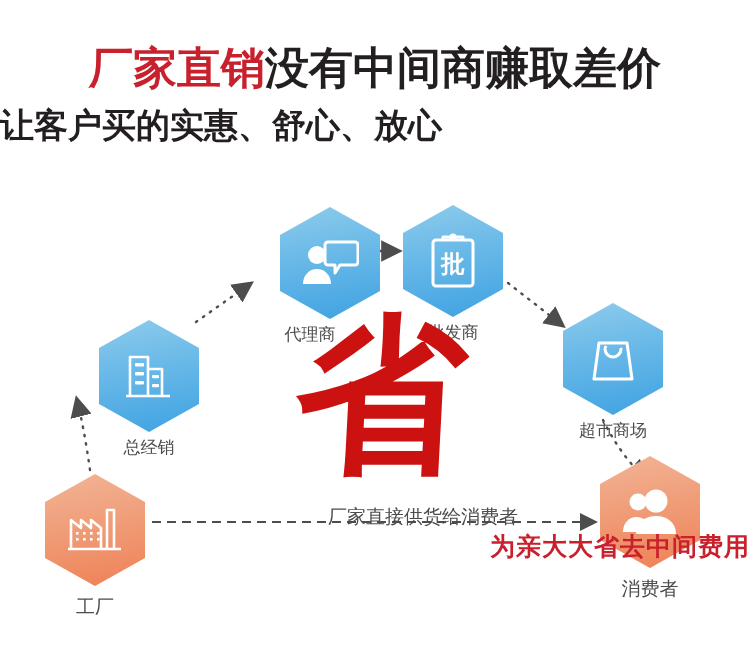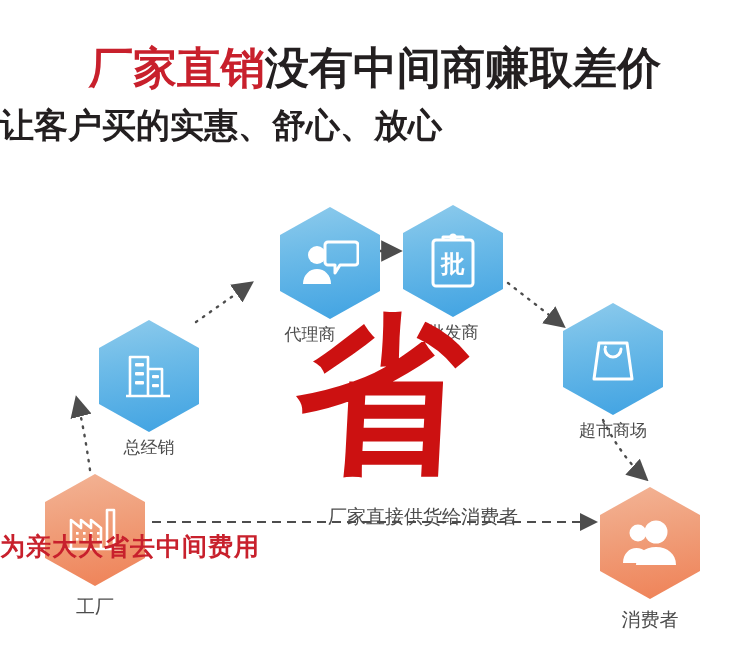--- a/index.html
+++ b/index.html
@@ -71,21 +71,21 @@
     letter-spacing:0;
     user-select:none;
   }
 
   
   .mid-note{
     position:absolute;left:0;top:504px;width:750px;text-align:center;
     font-size:19px;color:#4c4c4c;white-space:nowrap;font-weight:500;margin-left:48px;
   }
   .red-note{
-    position:absolute;left:0;top:530px;width:750px;text-align:left;
+    position:absolute;left:0;top:530px;width:750px;text-align:right;
     font-size:25px;color:#c8202c;white-space:nowrap;font-weight:bold;
     letter-spacing:1px;
   }
 </style>
 </head>
 <body>
 
 <div id="stage">
 
   <div class="headline">
@@ -195,21 +195,21 @@
         <svg width="52" height="52" viewBox="0 0 52 52">
           <path d="M12 10 h28 l5 36 h-38 z" fill="none" stroke="#ffffff" stroke-width="3" stroke-linejoin="round"></path>
           <path d="M18 16 a8 8 0 0 0 16 0" fill="none" stroke="#ffffff" stroke-width="3" stroke-linecap="round"></path>
           <circle cx="18.5" cy="14" r="1.6" fill="#ffffff"></circle>
         </svg>
       </div>
     </div>
     <div class="caption">超市商场</div>
   </div>
 
-  <div class="node orange-node" style="left:600px;top:487px;">
+  <div class="node orange-node" style="left:600px;top:456px;">
     <div class="hex orange">
       <div class="glyph">
         <svg width="58" height="48" viewBox="0 0 58 48">
           <g fill="#ffffff">
             <circle cx="17" cy="14" r="8.5"></circle>
             <path d="M2 44 c0-9 6-15 13.5-15 s13.5 6 13.5 15 z"></path>
             <circle cx="35" cy="13" r="11.5"></circle>
             <path d="M15 46 c0-11 8.5-18 20-18 s20 7 20 18 z"></path>
           </g>
         </svg>

